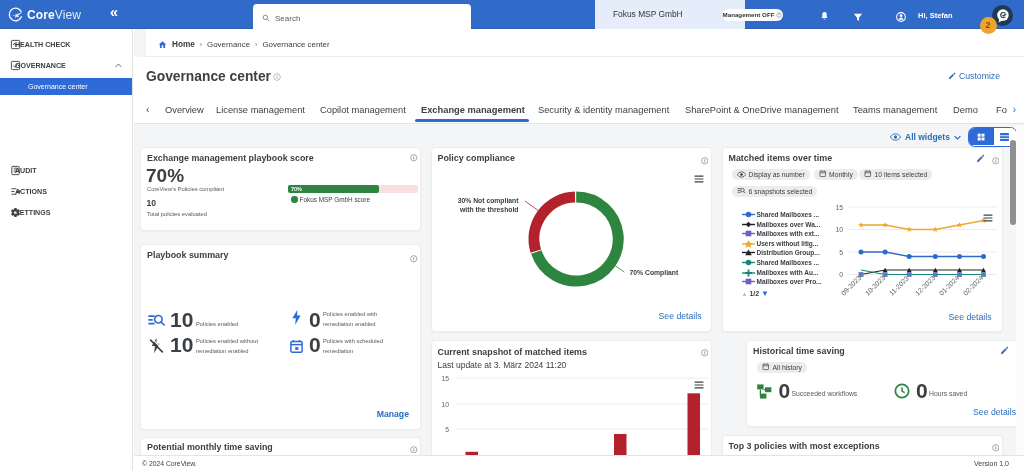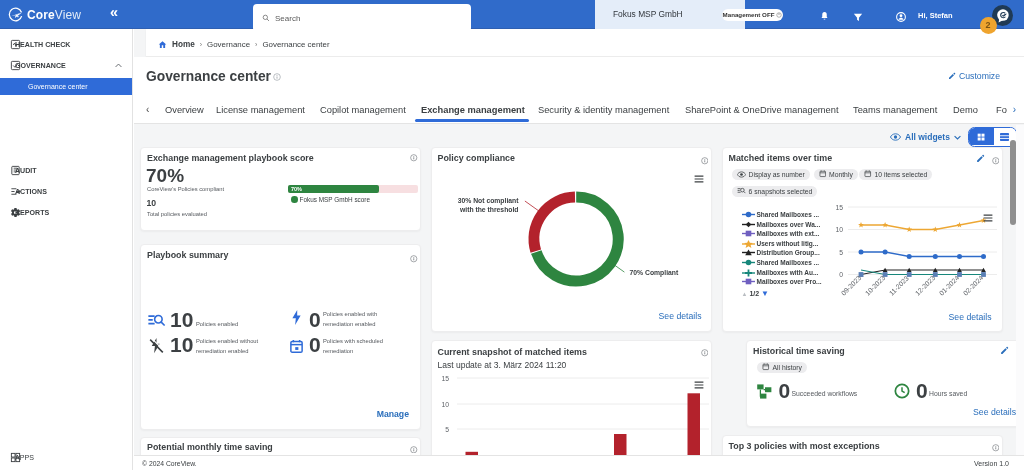--- a/index.html
+++ b/index.html
@@ -151,30 +151,21 @@
     <svg class="sbicon" viewBox="0 0 24 24">
         <rect x="4" y="3" width="16" height="18" rx="1.5" fill="none" stroke="#3c4043" stroke-width="2"></rect>
         <path d="M8 7 L16 7 M8 11 L16 11 M8 15 L13 15" stroke="#3c4043" stroke-width="1.8"></path>
       </svg>
     <span class="sbtext">AUDIT</span>
   </div>
   <div class="sbitem" style="top:175px">
     <svg class="sbicon" viewBox="0 0 24 24">
         <path d="M19.4 13c0-.3.1-.6.1-1s0-.7-.1-1l2.1-1.6c.2-.2.2-.4.1-.6l-2-3.5c-.1-.2-.4-.3-.6-.2l-2.5 1c-.5-.4-1.1-.7-1.7-1l-.4-2.6c0-.2-.2-.4-.5-.4h-4c-.2 0-.4.2-.5.4l-.4 2.6c-.6.2-1.2.6-1.7 1l-2.5-1c-.2-.1-.5 0-.6.2l-2 3.5c-.1.2-.1.5.1.6L4.5 11c0 .3-.1.6-.1 1s0 .7.1 1l-2.1 1.6c-.2.2-.2.4-.1.6l2 3.5c.1.2.4.3.6.2l2.5-1c.5.4 1.1.7 1.7 1l.4 2.6c0 .2.2.4.5.4h4c.2 0 .4-.2.5-.4l.4-2.6c.6-.2 1.2-.6 1.7-1l2.5 1c.2.1.5 0 .6-.2l2-3.5c.1-.2.1-.5-.1-.6L19.4 13zM12 15.5c-1.9 0-3.5-1.6-3.5-3.5s1.6-3.5 3.5-3.5 3.5 1.6 3.5 3.5-1.6 3.5-3.5 3.5z" fill="#3c4043"></path>
       </svg>
-    <span class="sbtext">REPORTS</span>
-  </div>
-  <div class="sbitem" style="top:420px">
-    <svg class="sbicon" viewBox="0 0 24 24">
-        <rect x="3" y="3" width="8" height="8" fill="none" stroke="#3c4043" stroke-width="2"></rect>
-        <rect x="13" y="3" width="8" height="8" fill="none" stroke="#3c4043" stroke-width="2"></rect>
-        <rect x="3" y="13" width="8" height="8" fill="none" stroke="#3c4043" stroke-width="2"></rect>
-        <rect x="13" y="13" width="8" height="8" fill="none" stroke="#3c4043" stroke-width="2"></rect>
-      </svg>
-    <span class="sbtext" style="font-weight:400">APPS</span>
+    <span class="sbtext">SETTINGS</span>
   </div>
 </div>
 
 <div id="main">
   <div id="breadcrumb">
     <svg width="9" height="9" viewBox="0 0 24 24">
         <path d="M12 3 L22 12 L19 12 L19 21 L14 21 L14 14 L10 14 L10 21 L5 21 L5 12 L2 12 Z" fill="#2f6bd8"></path>
       </svg>
     <b>Home</b>
       <span class="sep">›</span>

